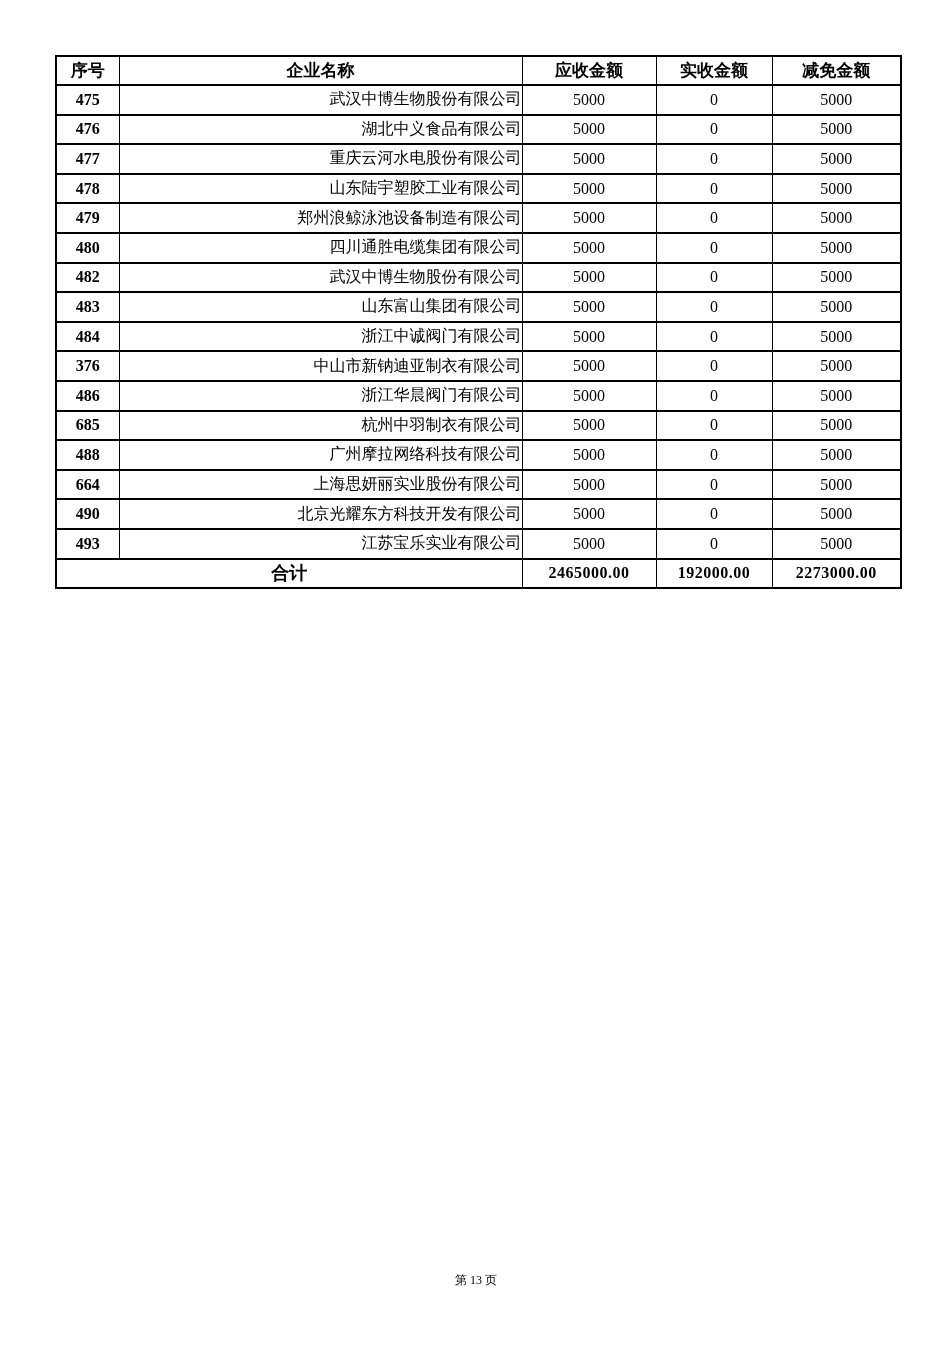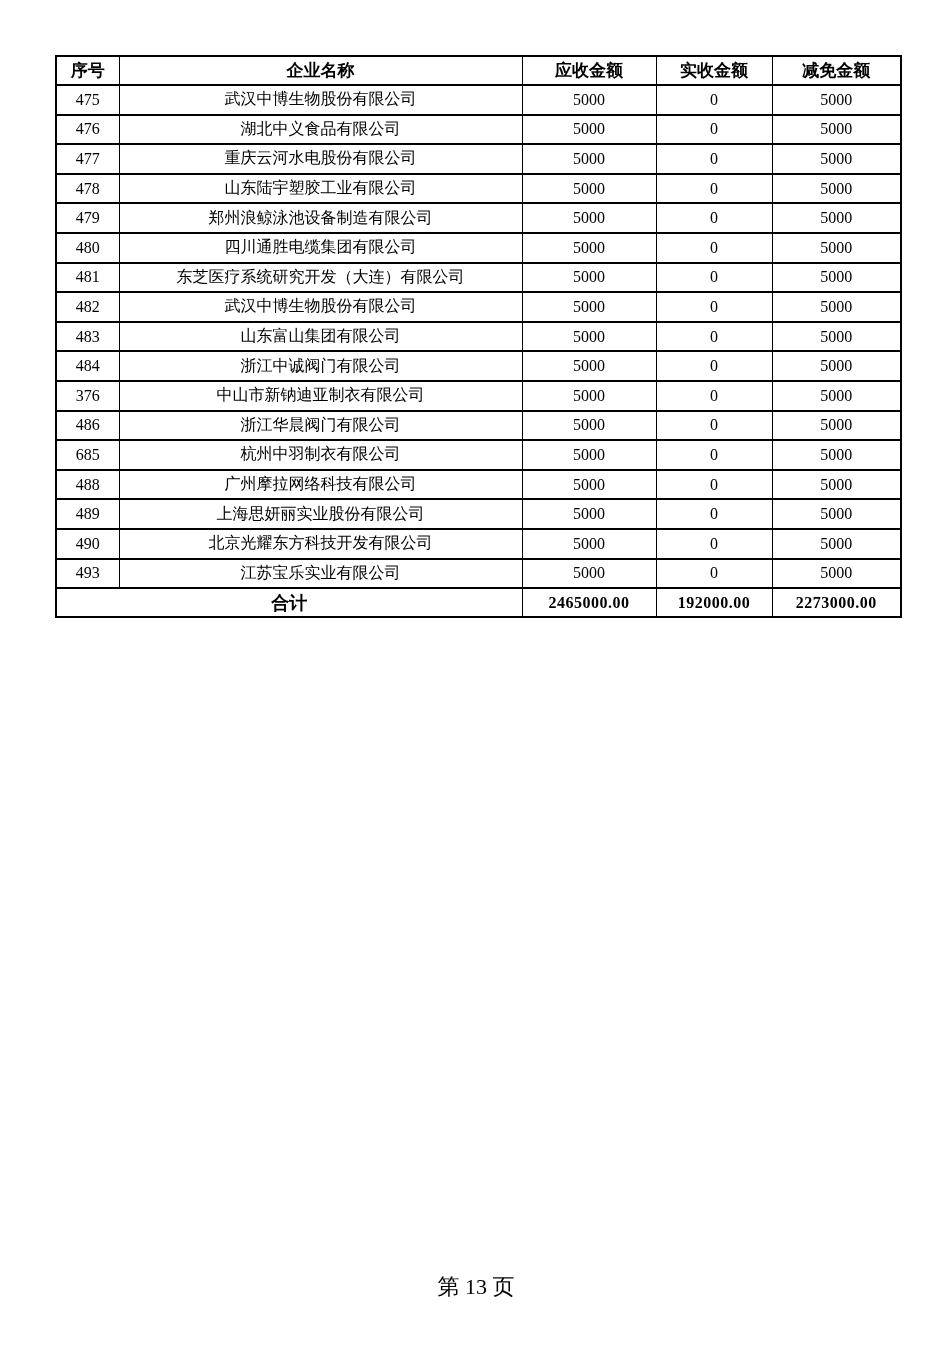--- a/index.html
+++ b/index.html
@@ -49,23 +49,24 @@
     vertical-align: middle;
     margin-left: 40px;
   }
   tr.data-row td {
     height: 27.6px;
     vertical-align: middle;
   }
   td.cell-seq {
     text-align: center;
     font-size: 16px;
+    font-weight: bold;
   }
   td.cell-name {
-    text-align: center;
+    text-align: right;
     font-size: 16px;
     padding-left: 5px;
   }
   td.cell-amount {
     text-align: center;
     font-size: 16px;
   }
   tr.total-row td {
     height: 27px;
     vertical-align: middle;
@@ -79,21 +80,21 @@
     text-align: center;
     font-size: 16px;
     letter-spacing: 0.5px;
   }
   .page-footer {
     position: absolute;
     left: 0;
     top: 1272px;
     width: 952px;
     text-align: center;
-    font-size: 22px;
+    font-size: 12px;
   }
 </style>
 </head>
 <body>
 
 <div class="page">
 
   <table class="fee-table">
     <colgroup>
       <col style="width:63px">
@@ -148,27 +149,20 @@
           <td class="cell-amount">5000</td>
         </tr>
         <tr class="data-row">
           <td class="cell-seq">480</td>
           <td class="cell-name">四川通胜电缆集团有限公司</td>
           <td class="cell-amount">5000</td>
           <td class="cell-amount">0</td>
           <td class="cell-amount">5000</td>
         </tr>
         <tr class="data-row">
-          <td class="cell-seq">481</td>
-          <td class="cell-name">东芝医疗系统研究开发（大连）有限公司</td>
-          <td class="cell-amount">5000</td>
-          <td class="cell-amount">0</td>
-          <td class="cell-amount">5000</td>
-        </tr>
-        <tr class="data-row">
           <td class="cell-seq">482</td>
           <td class="cell-name">武汉中博生物股份有限公司</td>
           <td class="cell-amount">5000</td>
           <td class="cell-amount">0</td>
           <td class="cell-amount">5000</td>
         </tr>
         <tr class="data-row">
           <td class="cell-seq">483</td>
           <td class="cell-name">山东富山集团有限公司</td>
           <td class="cell-amount">5000</td>
@@ -204,21 +198,21 @@
           <td class="cell-amount">5000</td>
         </tr>
         <tr class="data-row">
           <td class="cell-seq">488</td>
           <td class="cell-name">广州摩拉网络科技有限公司</td>
           <td class="cell-amount">5000</td>
           <td class="cell-amount">0</td>
           <td class="cell-amount">5000</td>
         </tr>
         <tr class="data-row">
-          <td class="cell-seq">489</td>
+          <td class="cell-seq">664</td>
           <td class="cell-name">上海思妍丽实业股份有限公司</td>
           <td class="cell-amount">5000</td>
           <td class="cell-amount">0</td>
           <td class="cell-amount">5000</td>
         </tr>
         <tr class="data-row">
           <td class="cell-seq">490</td>
           <td class="cell-name">北京光耀东方科技开发有限公司</td>
           <td class="cell-amount">5000</td>
           <td class="cell-amount">0</td>

